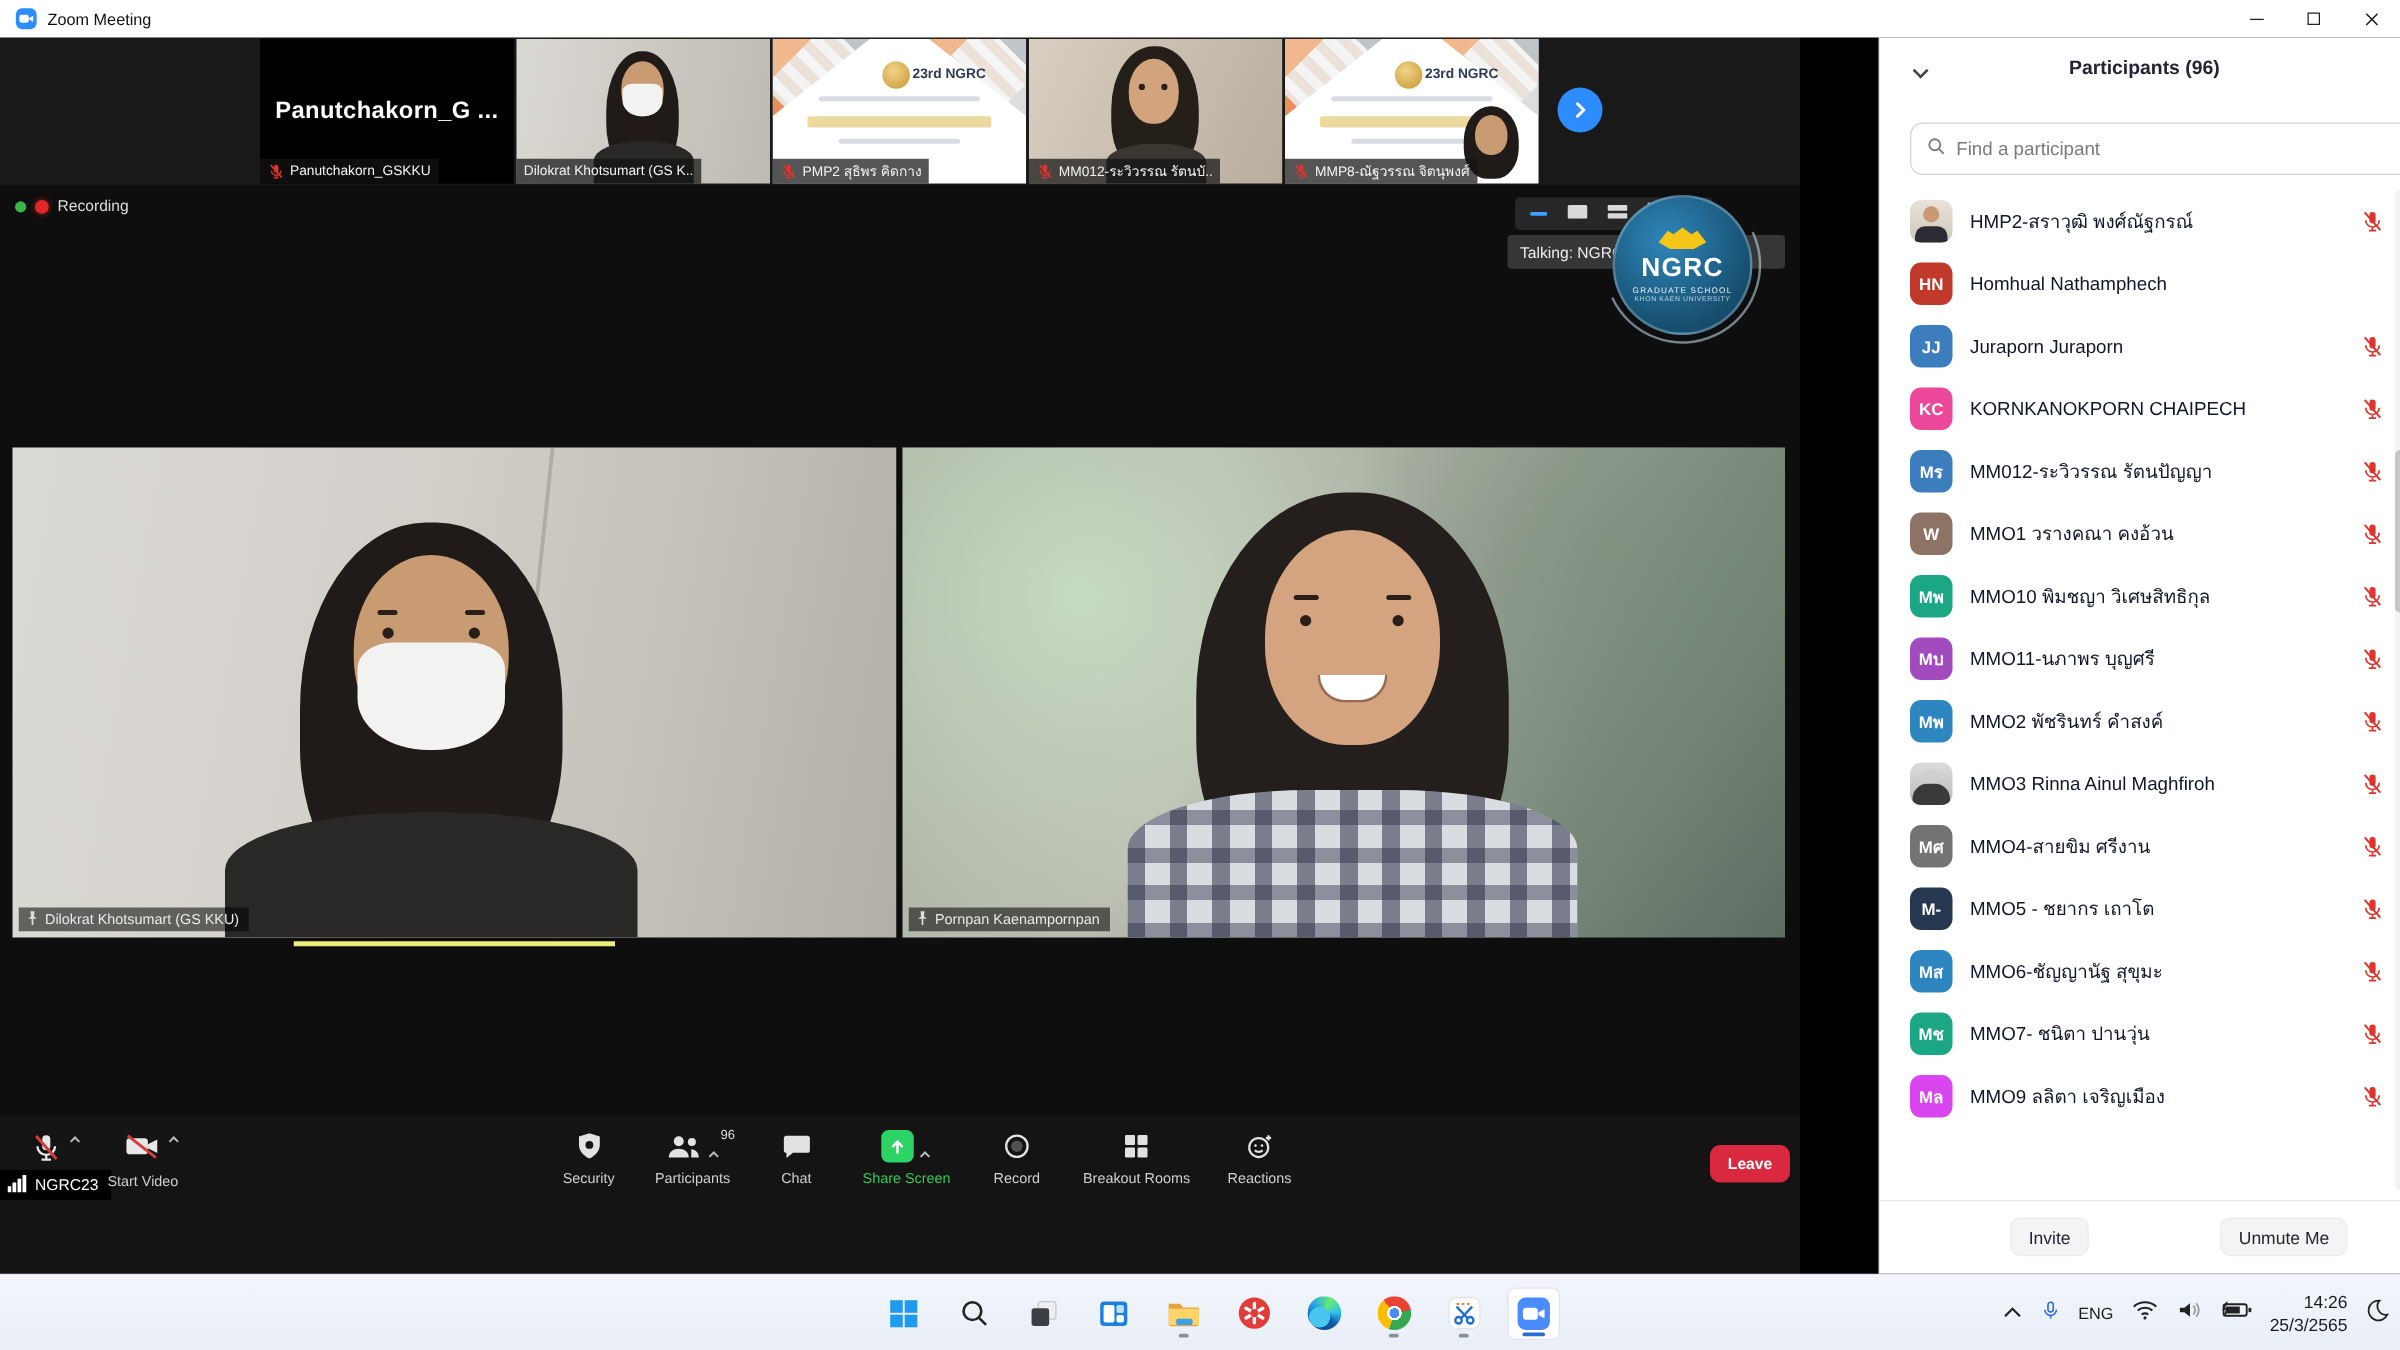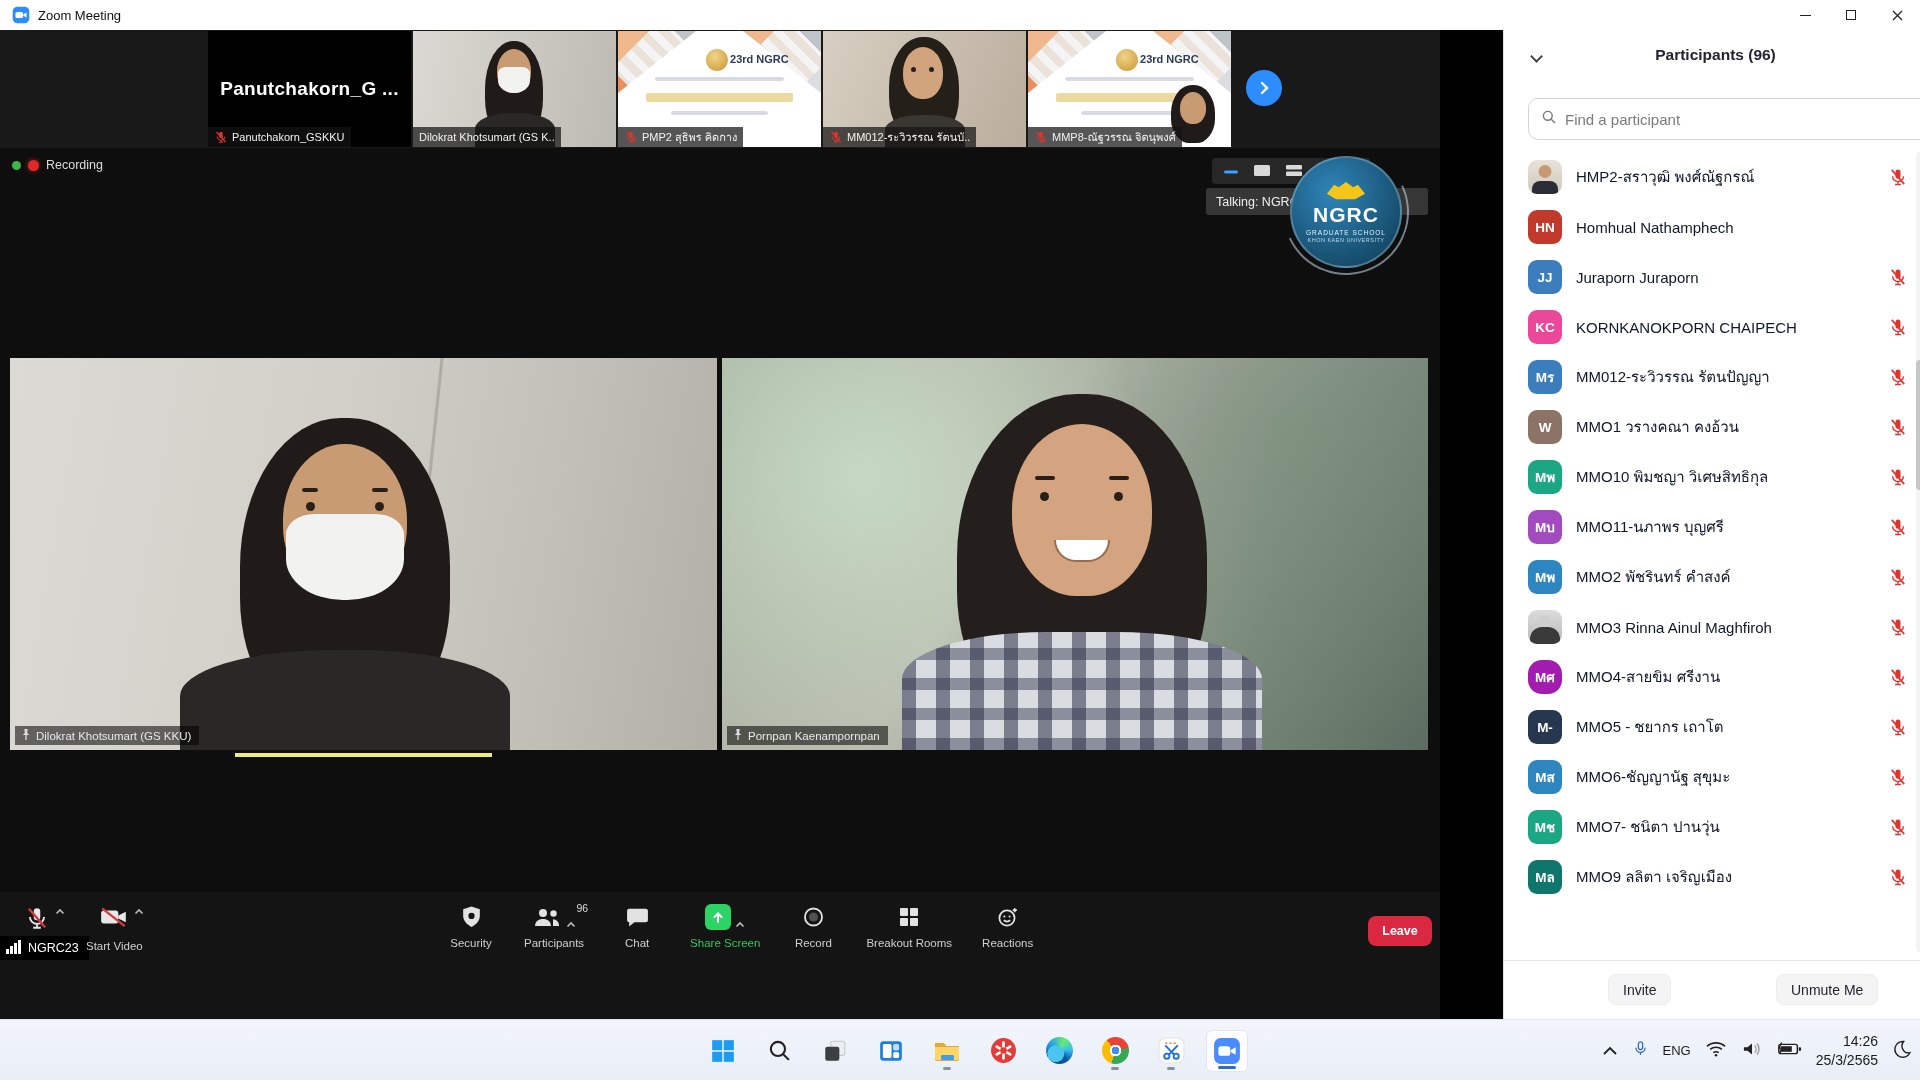--- a/index.html
+++ b/index.html
@@ -709,21 +709,21 @@
           <span style="display:flex;">
             <svg width="22" height="18" viewBox="0 0 26 20">
               <rect x="1.5" y="4" width="15" height="12" rx="2.5" fill="none" stroke="#e0342e" stroke-width="1.8"></rect>
               <path d="M16.5 8.5l7-3.5v10l-7-3.5z" fill="none" stroke="#e0342e" stroke-width="1.8" stroke-linejoin="round"></path>
               <line x1="2" y1="2.5" x2="24" y2="18" stroke="#e0342e" stroke-width="2"></line>
             </svg>
           </span>
         </span>
       </div>
       <div class="p-row">
-        <span class="avatar" style="background:#a21caf;border-radius:14px;">Mศ</span>
+        <span class="avatar" style="background:#737373;">Mศ</span>
         <span class="p-name">MMO4-สายขิม ศรีงาน</span>
         <span class="row-icons">
           <span style="display:flex;">
             <svg width="20" height="20" viewBox="0 0 24 24">
               <rect x="9" y="3" width="6" height="11" rx="3" fill="#e0342e"></rect>
               <path d="M5.5 11a6.5 6.5 0 0 0 13 0M12 17.5V21M8.5 21h7" stroke="#e0342e" stroke-width="1.6" fill="none"></path>
               <line x1="4.5" y1="3.5" x2="19.5" y2="20.5" stroke="#e0342e" stroke-width="2"></line>
             </svg>
           </span>
           <span style="display:flex;">
@@ -789,21 +789,21 @@
           <span style="display:flex;">
             <svg width="22" height="18" viewBox="0 0 26 20">
               <rect x="1.5" y="4" width="15" height="12" rx="2.5" fill="none" stroke="#e0342e" stroke-width="1.8"></rect>
               <path d="M16.5 8.5l7-3.5v10l-7-3.5z" fill="none" stroke="#e0342e" stroke-width="1.8" stroke-linejoin="round"></path>
               <line x1="2" y1="2.5" x2="24" y2="18" stroke="#e0342e" stroke-width="2"></line>
             </svg>
           </span>
         </span>
       </div>
       <div class="p-row">
-        <span class="avatar" style="background:#0f766e;">Mล</span>
+        <span class="avatar" style="background:#d946ef;">Mล</span>
         <span class="p-name">MMO9 ลลิตา เจริญเมือง</span>
         <span class="row-icons">
           <span style="display:flex;">
             <svg width="20" height="20" viewBox="0 0 24 24">
               <rect x="9" y="3" width="6" height="11" rx="3" fill="#e0342e"></rect>
               <path d="M5.5 11a6.5 6.5 0 0 0 13 0M12 17.5V21M8.5 21h7" stroke="#e0342e" stroke-width="1.6" fill="none"></path>
               <line x1="4.5" y1="3.5" x2="19.5" y2="20.5" stroke="#e0342e" stroke-width="2"></line>
             </svg>
           </span>
           <span style="display:flex;">

